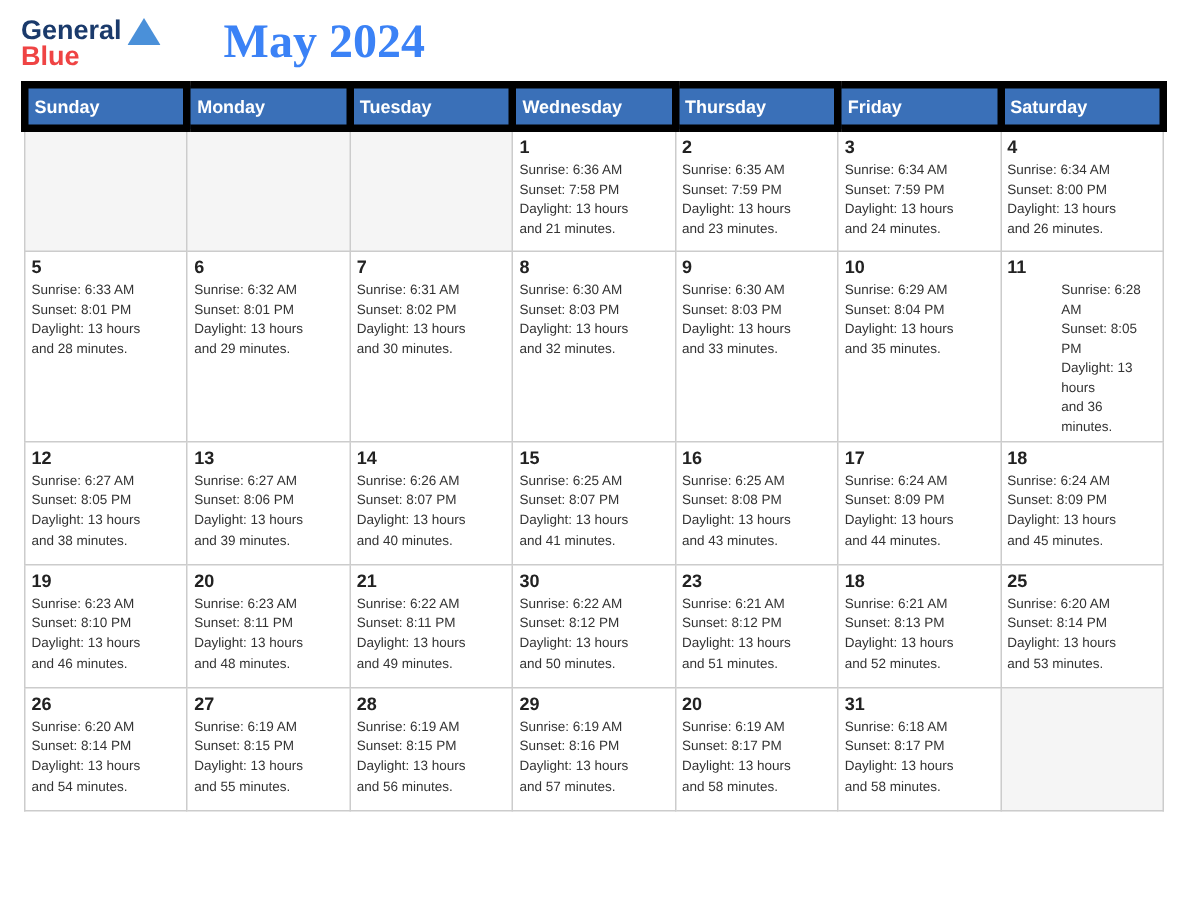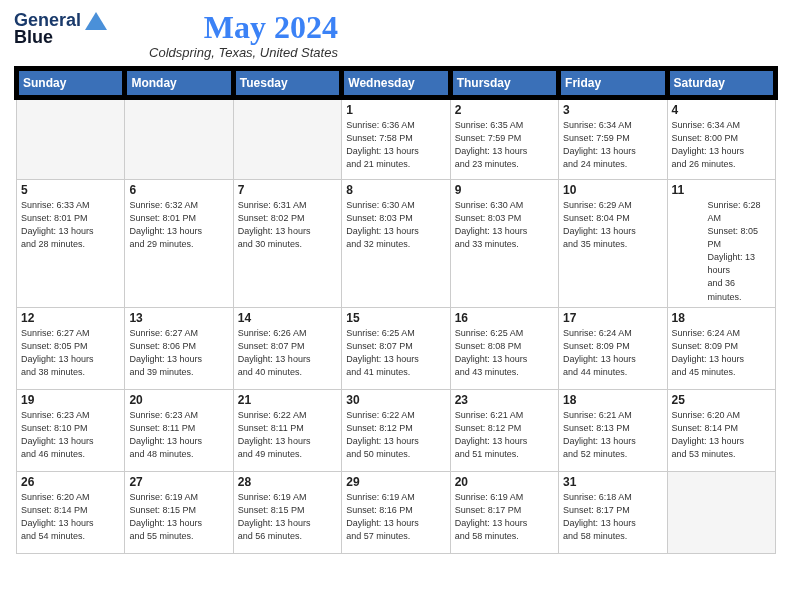--- a/index.html
+++ b/index.html
@@ -89,25 +89,24 @@
 
 <div class="container">
   <div class="header">
     <div class="logo">
       <div class="logo-wrapper">
         <span style="font-size:18px;font-weight:bold;color:#1a3a6b;">General</span>
         <svg width="22" height="18" viewBox="0 0 22 18">
           <polygon points="0,18 11,0 22,18" fill="#4a90d9"></polygon>
         </svg>
       </div>
-      <div style="font-size:18px;font-weight:bold;color:#0f172a;margin-top:-4px;">Blue</div>
+      <div style="font-size:18px;font-weight:bold;color:#ef4444;margin-top:-4px;">Blue</div>
     </div>
     <div class="title-area">
       <div class="month-title">May 2024</div>
-      <div class="location">Coldspring, Texas, United States</div>
     </div>
   </div>
 
   <table class="calendar">
     <thead>
       <tr>
         <th>Sunday</th>
         <th>Monday</th>
         <th>Tuesday</th>
         <th>Wednesday</th>

